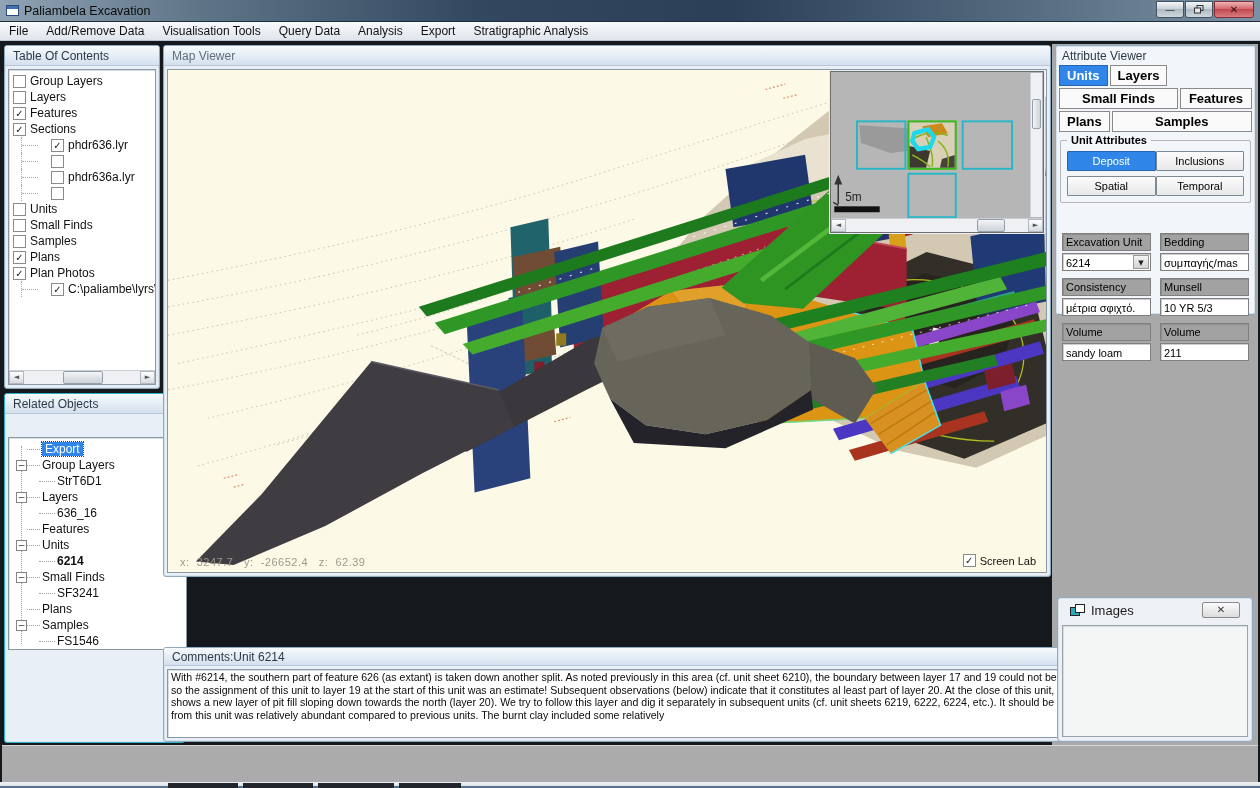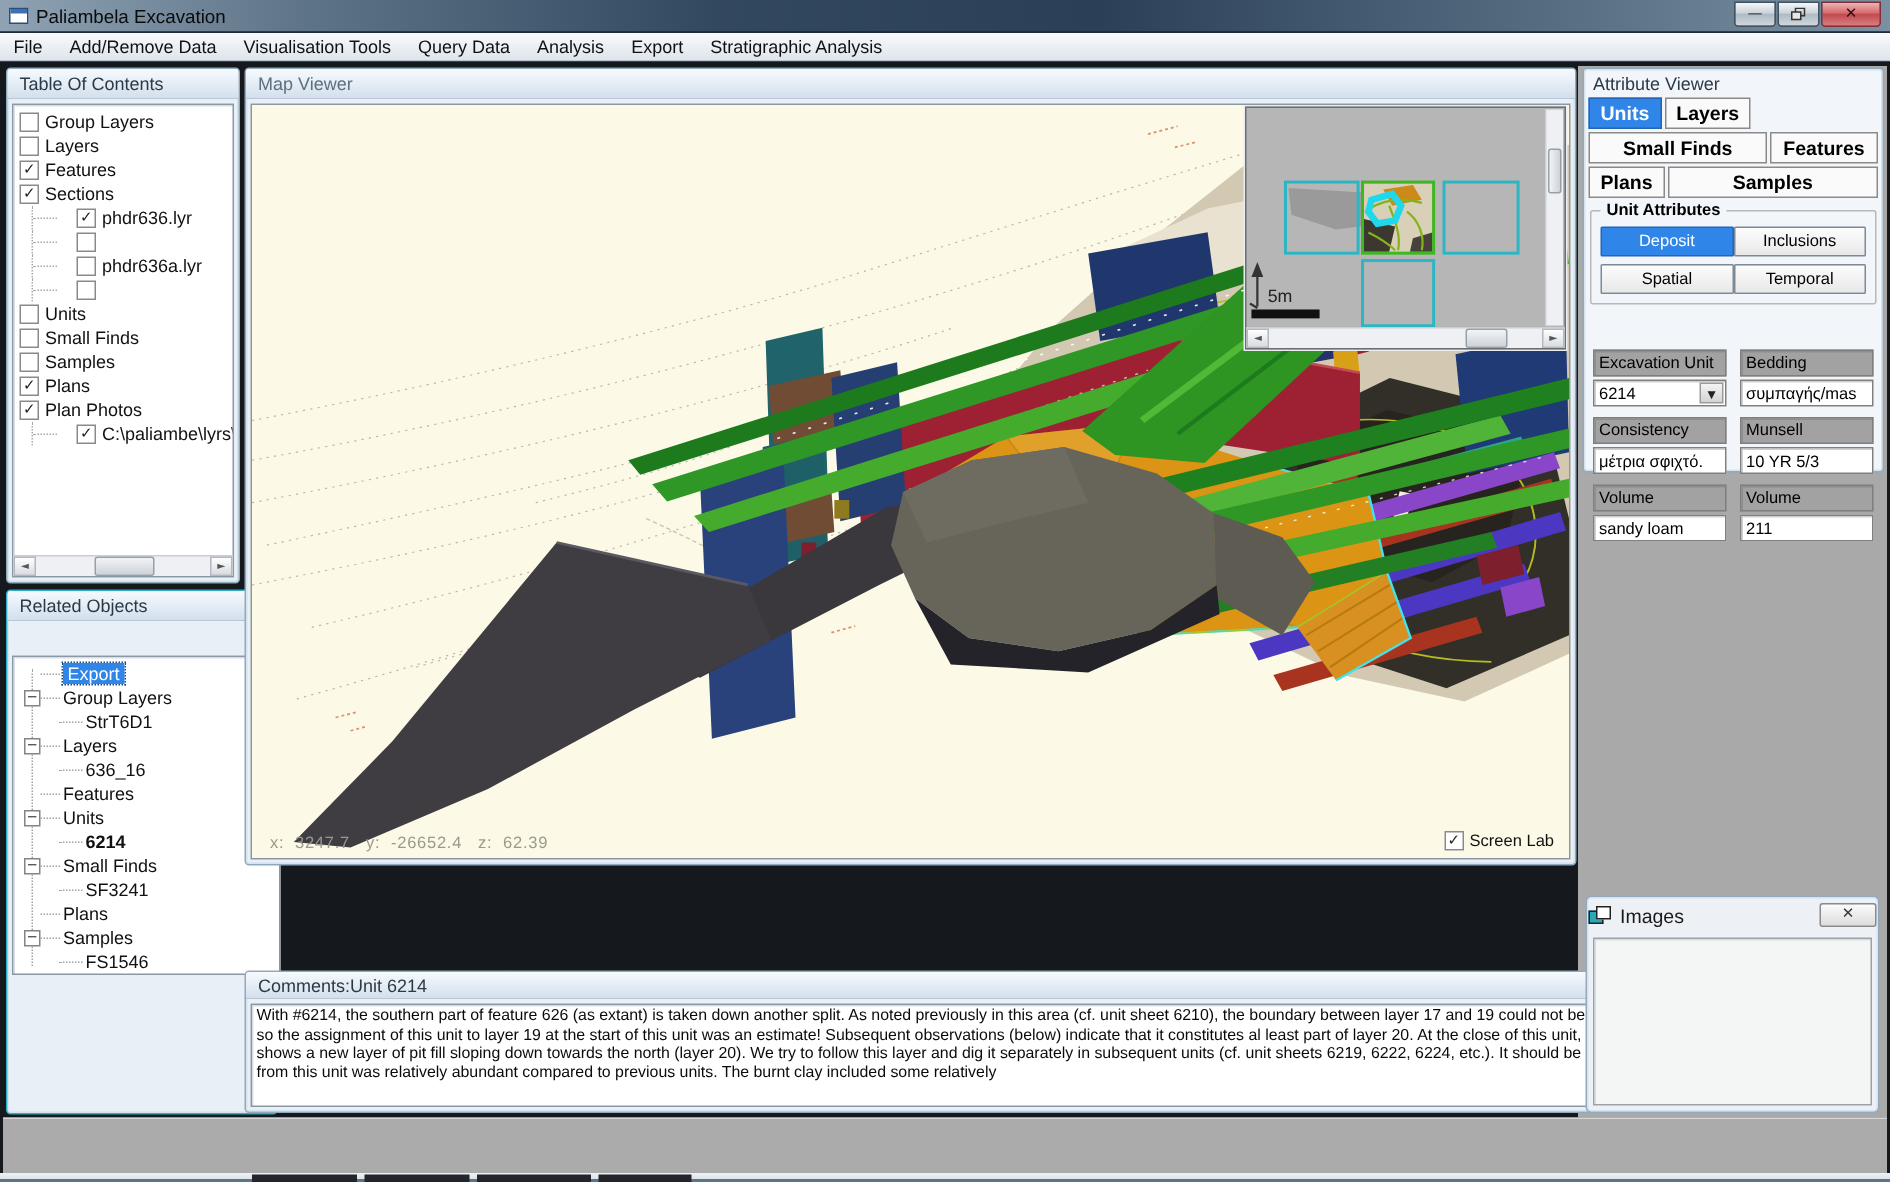--- a/index.html
+++ b/index.html
@@ -94,21 +94,21 @@
   .fields{display:grid;grid-template-columns:1fr 1fr;gap:7px 9px;padding:10px 6px 6px}
   .fld-label{background:#a2a2a2;border:1px solid #7f7f7f;box-shadow:1px 1px 0 #8e8e8e inset;
     font-size:11px;color:#000;padding:2px 3px;white-space:nowrap;overflow:hidden}
   .fld-value{background:#fff;border:1px solid #7f7f7f;box-shadow:1px 1px 0 #cfcfcf inset;
     font-size:11px;color:#000;padding:3px 3px;margin-top:2px;white-space:nowrap;overflow:hidden;position:relative;height:18px}
   .combo-btn{position:absolute;right:1px;top:1px;bottom:1px;width:16px;background:linear-gradient(#f4f4f4,#d3d3d3);
     border:1px solid #9a9a9a;font-size:7px;text-align:center;line-height:14px;color:#222}
 
   
   #images-panel{border-radius:4px;background:#edf1f5;border-color:#93a9bd}
-  .img-h{height:24px;display:flex;align-items:center;padding:0 1px}
+  .img-h{height:24px;display:flex;align-items:center;padding:0 12px}
   .img-icon{width:16px;height:13px;position:relative;margin-right:5px}
   .img-icon .b1{position:absolute;left:0;top:3px;width:10px;height:9px;background:#2aa8b8;border:1px solid #222}
   .img-icon .b2{position:absolute;left:5px;top:0;width:10px;height:9px;background:#fff;border:1px solid #222}
   .img-title{font-size:13px;color:#1a1a1a}
   .img-close{margin-left:auto;width:38px;height:16px;border:1px solid #8a8a8a;border-radius:2px;
     background:linear-gradient(#fbfbfb,#dcdcdc);font-size:10px;color:#333;text-align:center;line-height:14px}
   .img-body{position:absolute;left:4px;right:4px;top:27px;bottom:4px;background:#f4f6f5;border:1px solid #9aa2aa;box-shadow:1px 1px 0 #d8dde2 inset}
 </style>
 </head>
 <body>

